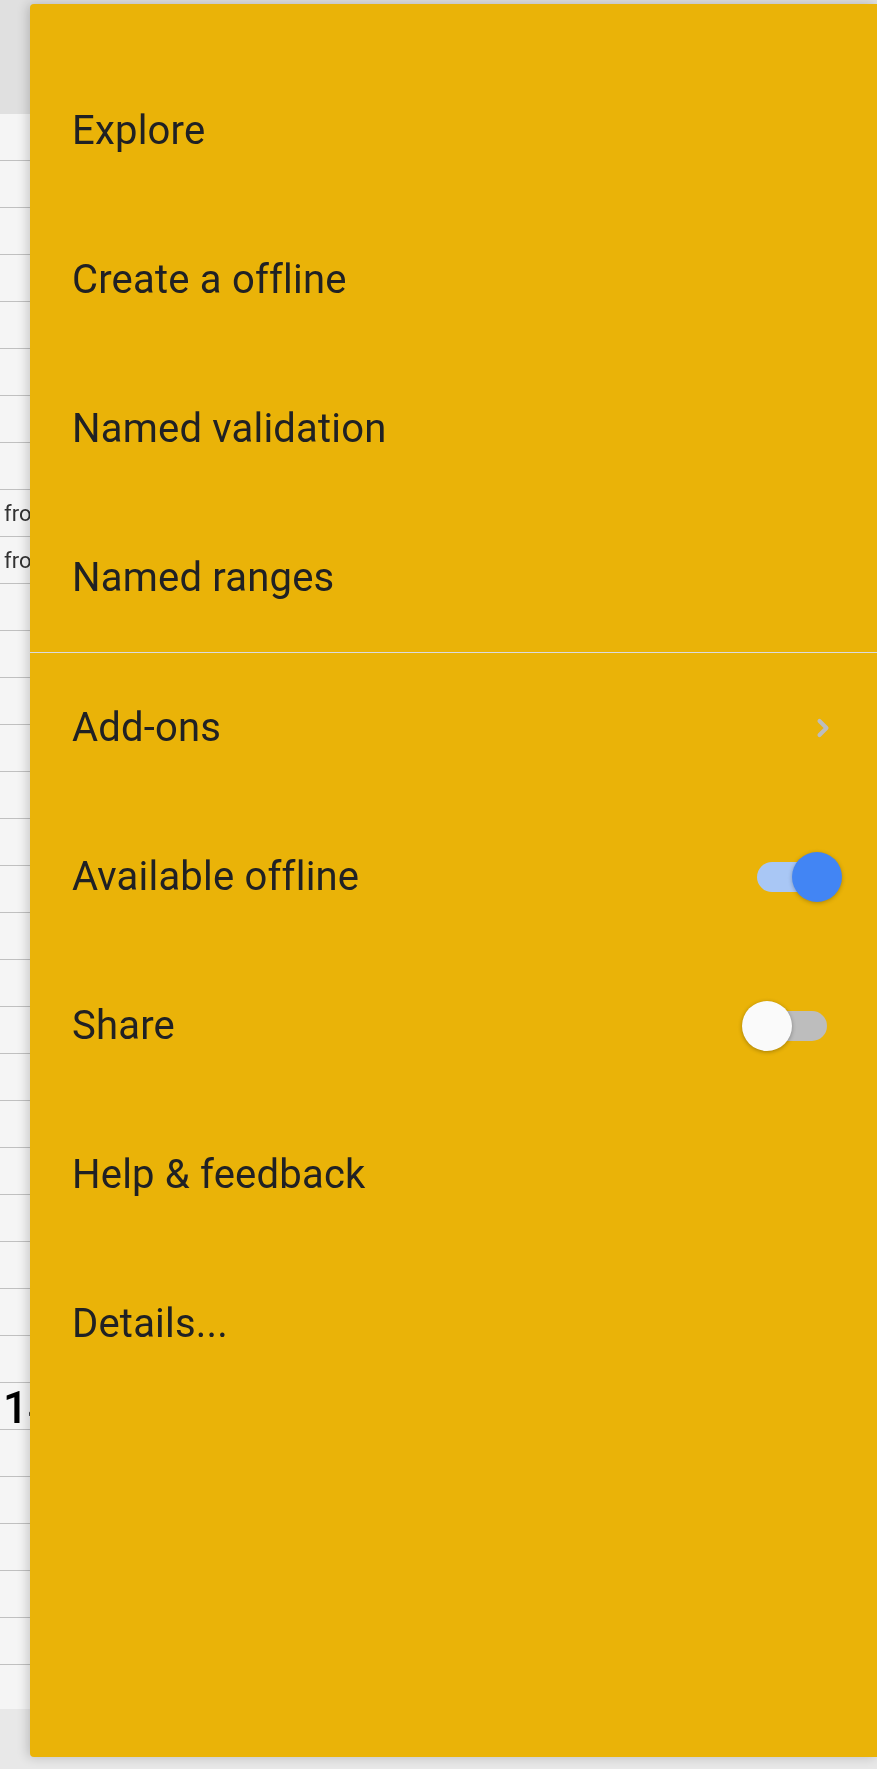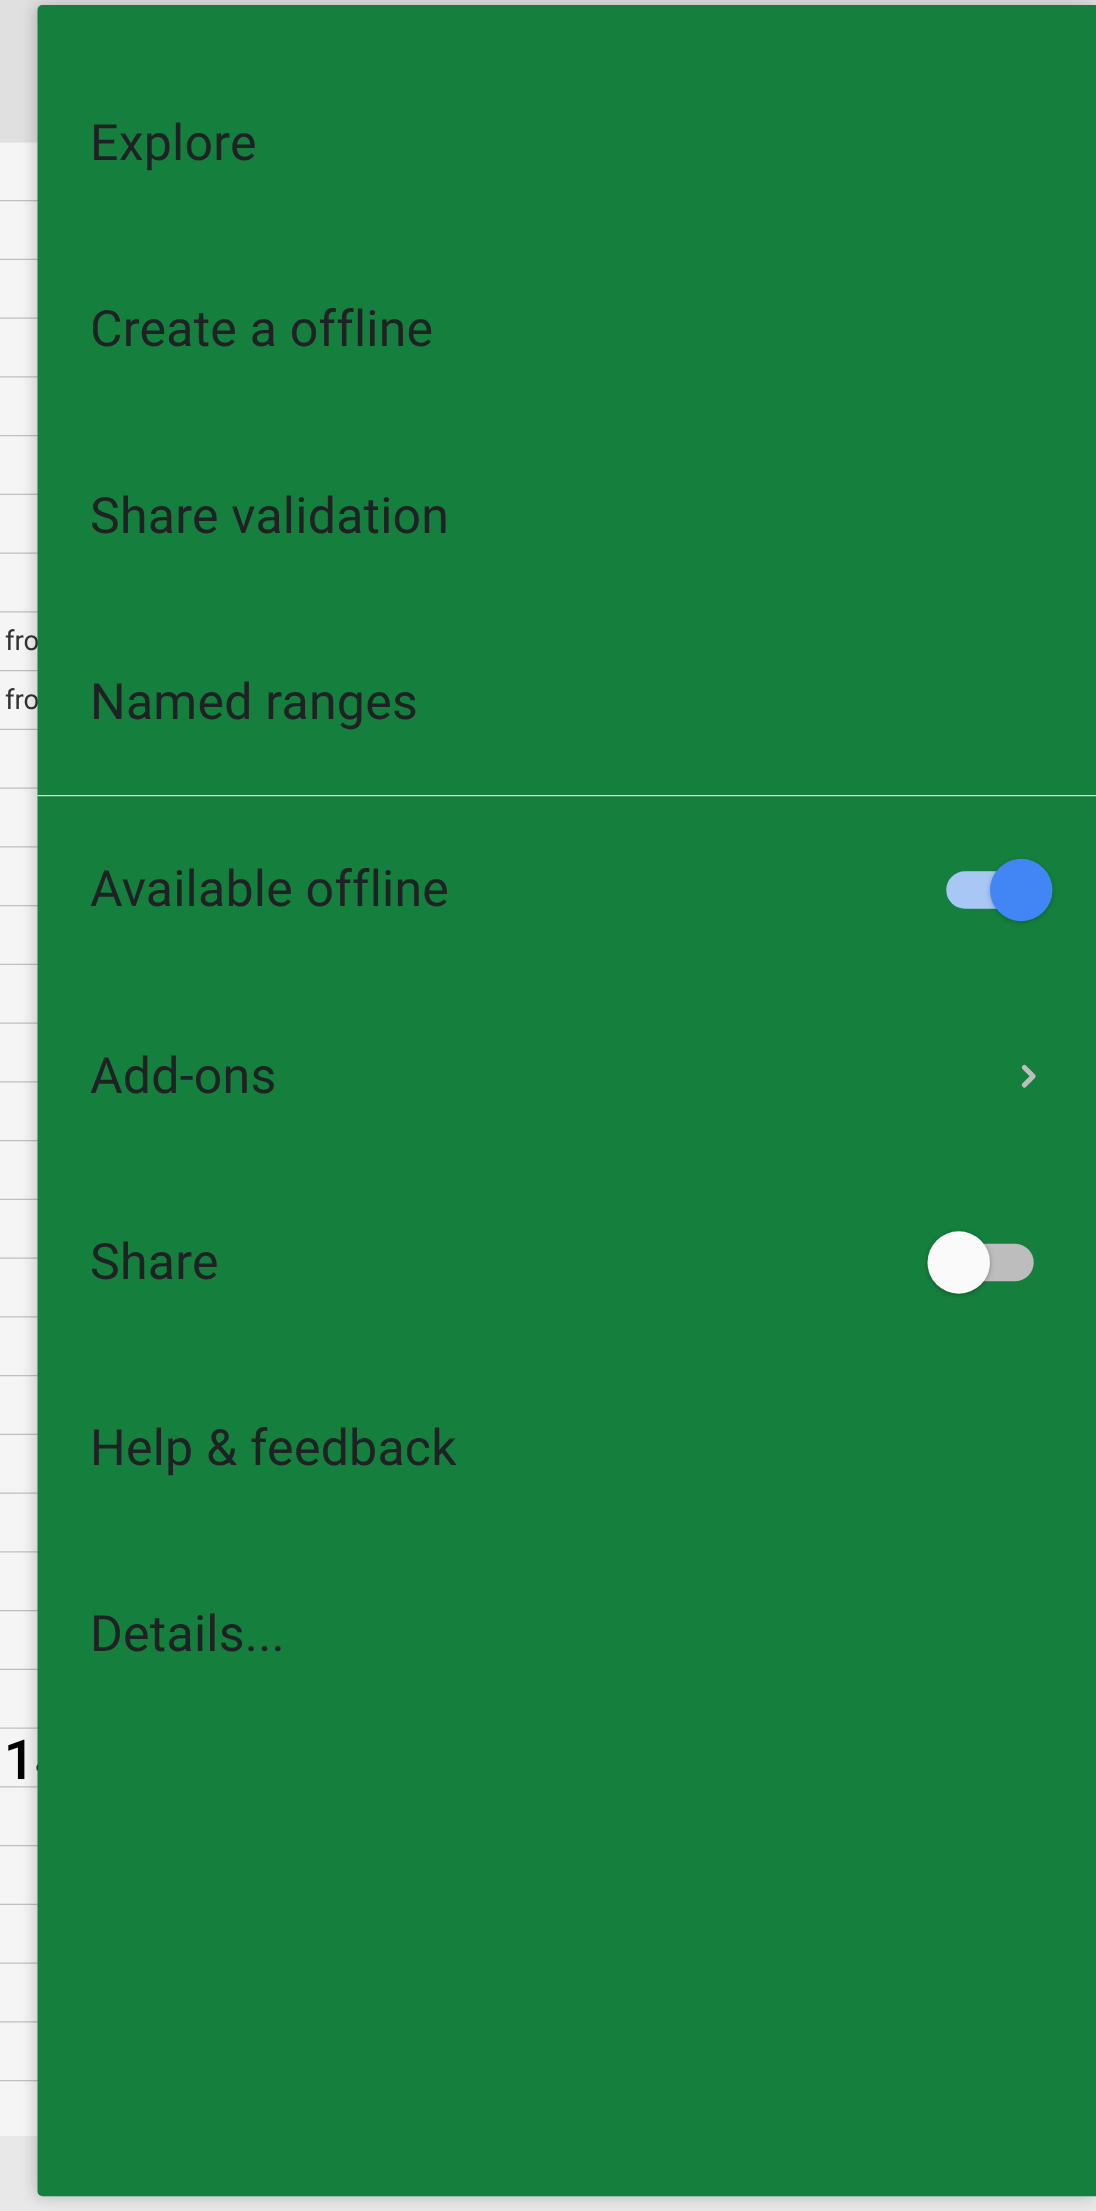--- a/index.html
+++ b/index.html
@@ -74,26 +74,26 @@
       align-items: center;
       justify-content: center;
       color: #333;
     }
     .menu-panel {
       position: absolute;
       top: 4px;
       left: 30px;
       right: 0;
       bottom: 12px;
-      background: #15803d;
+      background: #eab308;
       border-radius: 4px 0 0 4px;
       box-shadow: -2px 0 12px rgba(0,0,0,0.2);
       display: flex;
       flex-direction: column;
-      padding-top: 36px;
+      padding-top: 52px;
     }
     .menu-item {
       display: flex;
       align-items: center;
       justify-content: space-between;
       height: 149px;
       padding: 0 40px 0 42px;
       cursor: pointer;
     }
     .menu-item-label {
@@ -237,48 +237,48 @@
 
   <div class="menu-item">
     <span class="menu-item-label">Explore</span>
   </div>
 
   <div class="menu-item">
     <span class="menu-item-label">Create a offline</span>
   </div>
 
   <div class="menu-item">
-    <span class="menu-item-label">Share validation</span>
+    <span class="menu-item-label">Named validation</span>
   </div>
 
   <div class="menu-item">
     <span class="menu-item-label">Named ranges</span>
   </div>
 
   <div class="divider"></div>
 
+
+  <div class="menu-item">
+    <span class="menu-item-label">Add-ons</span>
+    <span class="chevron-icon">
+      <svg width="28" height="28" viewBox="0 0 24 24" fill="none" stroke="currentColor" stroke-width="3.5" stroke-linecap="round" stroke-linejoin="round">
+          <polyline points="9 18 15 12 9 6"></polyline>
+        </svg>
+    </span>
+  </div>
 
   <div class="menu-item">
     <span class="menu-item-label">Available offline</span>
     <div class="toggle toggle-on">
       <div class="toggle-track"></div>
       <div class="toggle-thumb"></div>
     </div>
   </div>
 
   <div class="menu-item">
-    <span class="menu-item-label">Add-ons</span>
-    <span class="chevron-icon">
-      <svg width="28" height="28" viewBox="0 0 24 24" fill="none" stroke="currentColor" stroke-width="3.5" stroke-linecap="round" stroke-linejoin="round">
-          <polyline points="9 18 15 12 9 6"></polyline>
-        </svg>
-    </span>
-  </div>
-
-  <div class="menu-item">
     <span class="menu-item-label">Share</span>
     <div class="toggle toggle-off">
       <div class="toggle-track"></div>
       <div class="toggle-thumb"></div>
     </div>
   </div>
 
   <div class="menu-item">
     <span class="menu-item-label">Help &amp; feedback</span>
   </div>

